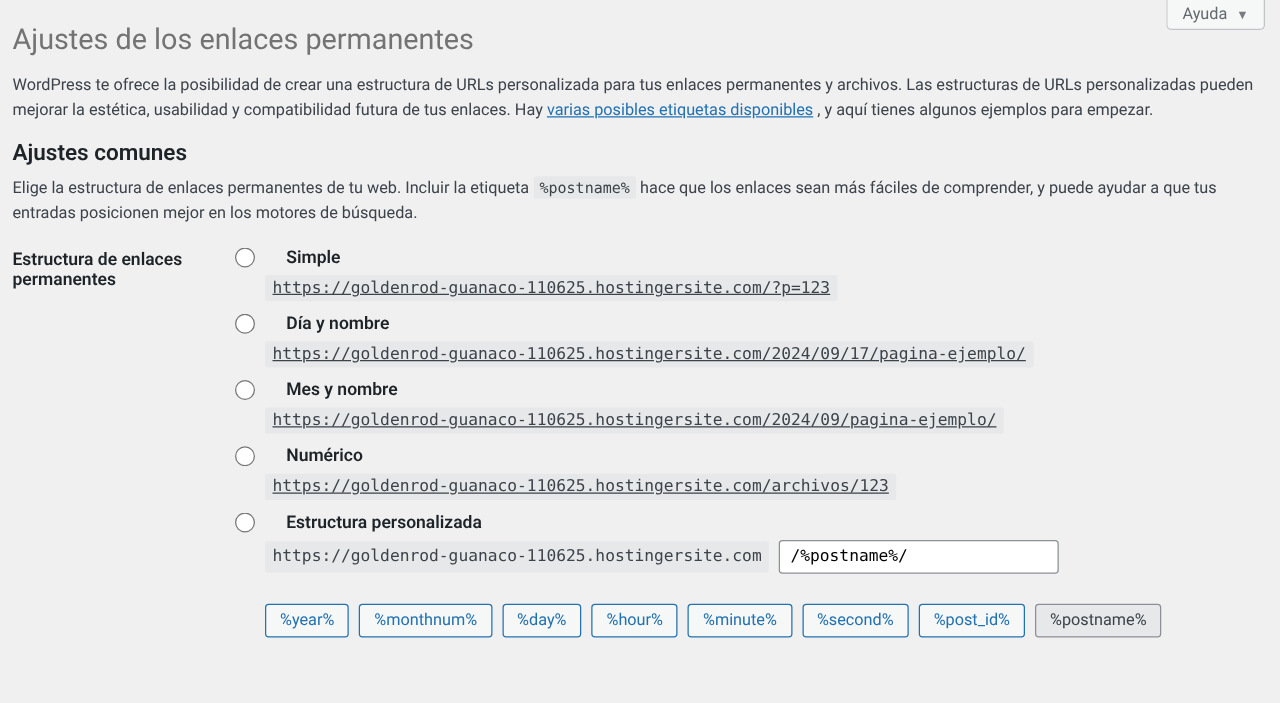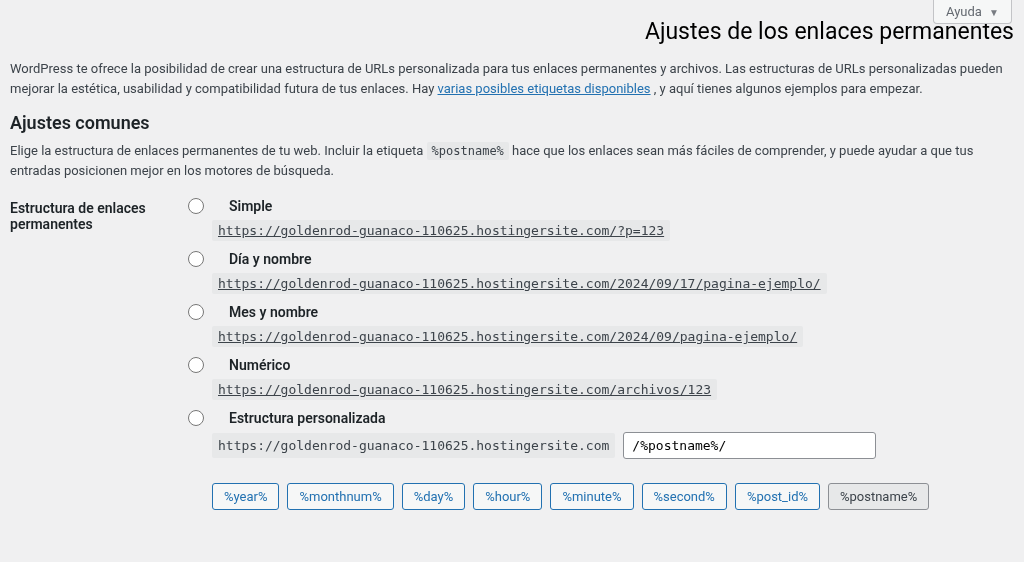--- a/index.html
+++ b/index.html
@@ -28,22 +28,21 @@
   .help-tab .caret {
     font-size: 10px;
     margin-left: 4px;
     color: #787c82;
   }
   h1 {
     font-size: 23px;
     font-weight: 400;
     margin: 0;
     padding: 18px 0 6px 0;
-    color: #000000;
-    text-align: right;
+    color: #737373;
   }
   p.desc {
     margin: 8px 0 12px 0;
     line-height: 1.5;
     color: #3c434a;
   }
   a { color: #2271b1; text-decoration: underline; }
   h2 {
     font-size: 18px;
     font-weight: 600;
@@ -109,21 +108,21 @@
     margin-bottom: 24px;
   }
   .custom-line .prefix {
     background: #e7e8e9;
     font-family: Consolas, Menlo, monospace;
     font-size: 13px;
     padding: 5px 6px;
     border-radius: 2px;
   }
   .custom-line input[type=text] {
-    width: 253px;
+    width: 224px;
     padding: 5px 8px;
     font-family: Consolas, Menlo, monospace;
     font-size: 13px;
     border: 1px solid #8c8f94;
     border-radius: 3px;
     margin-left: 8px;
     background: #fff;
   }
   .tags-label {
     margin-left: 24px;

